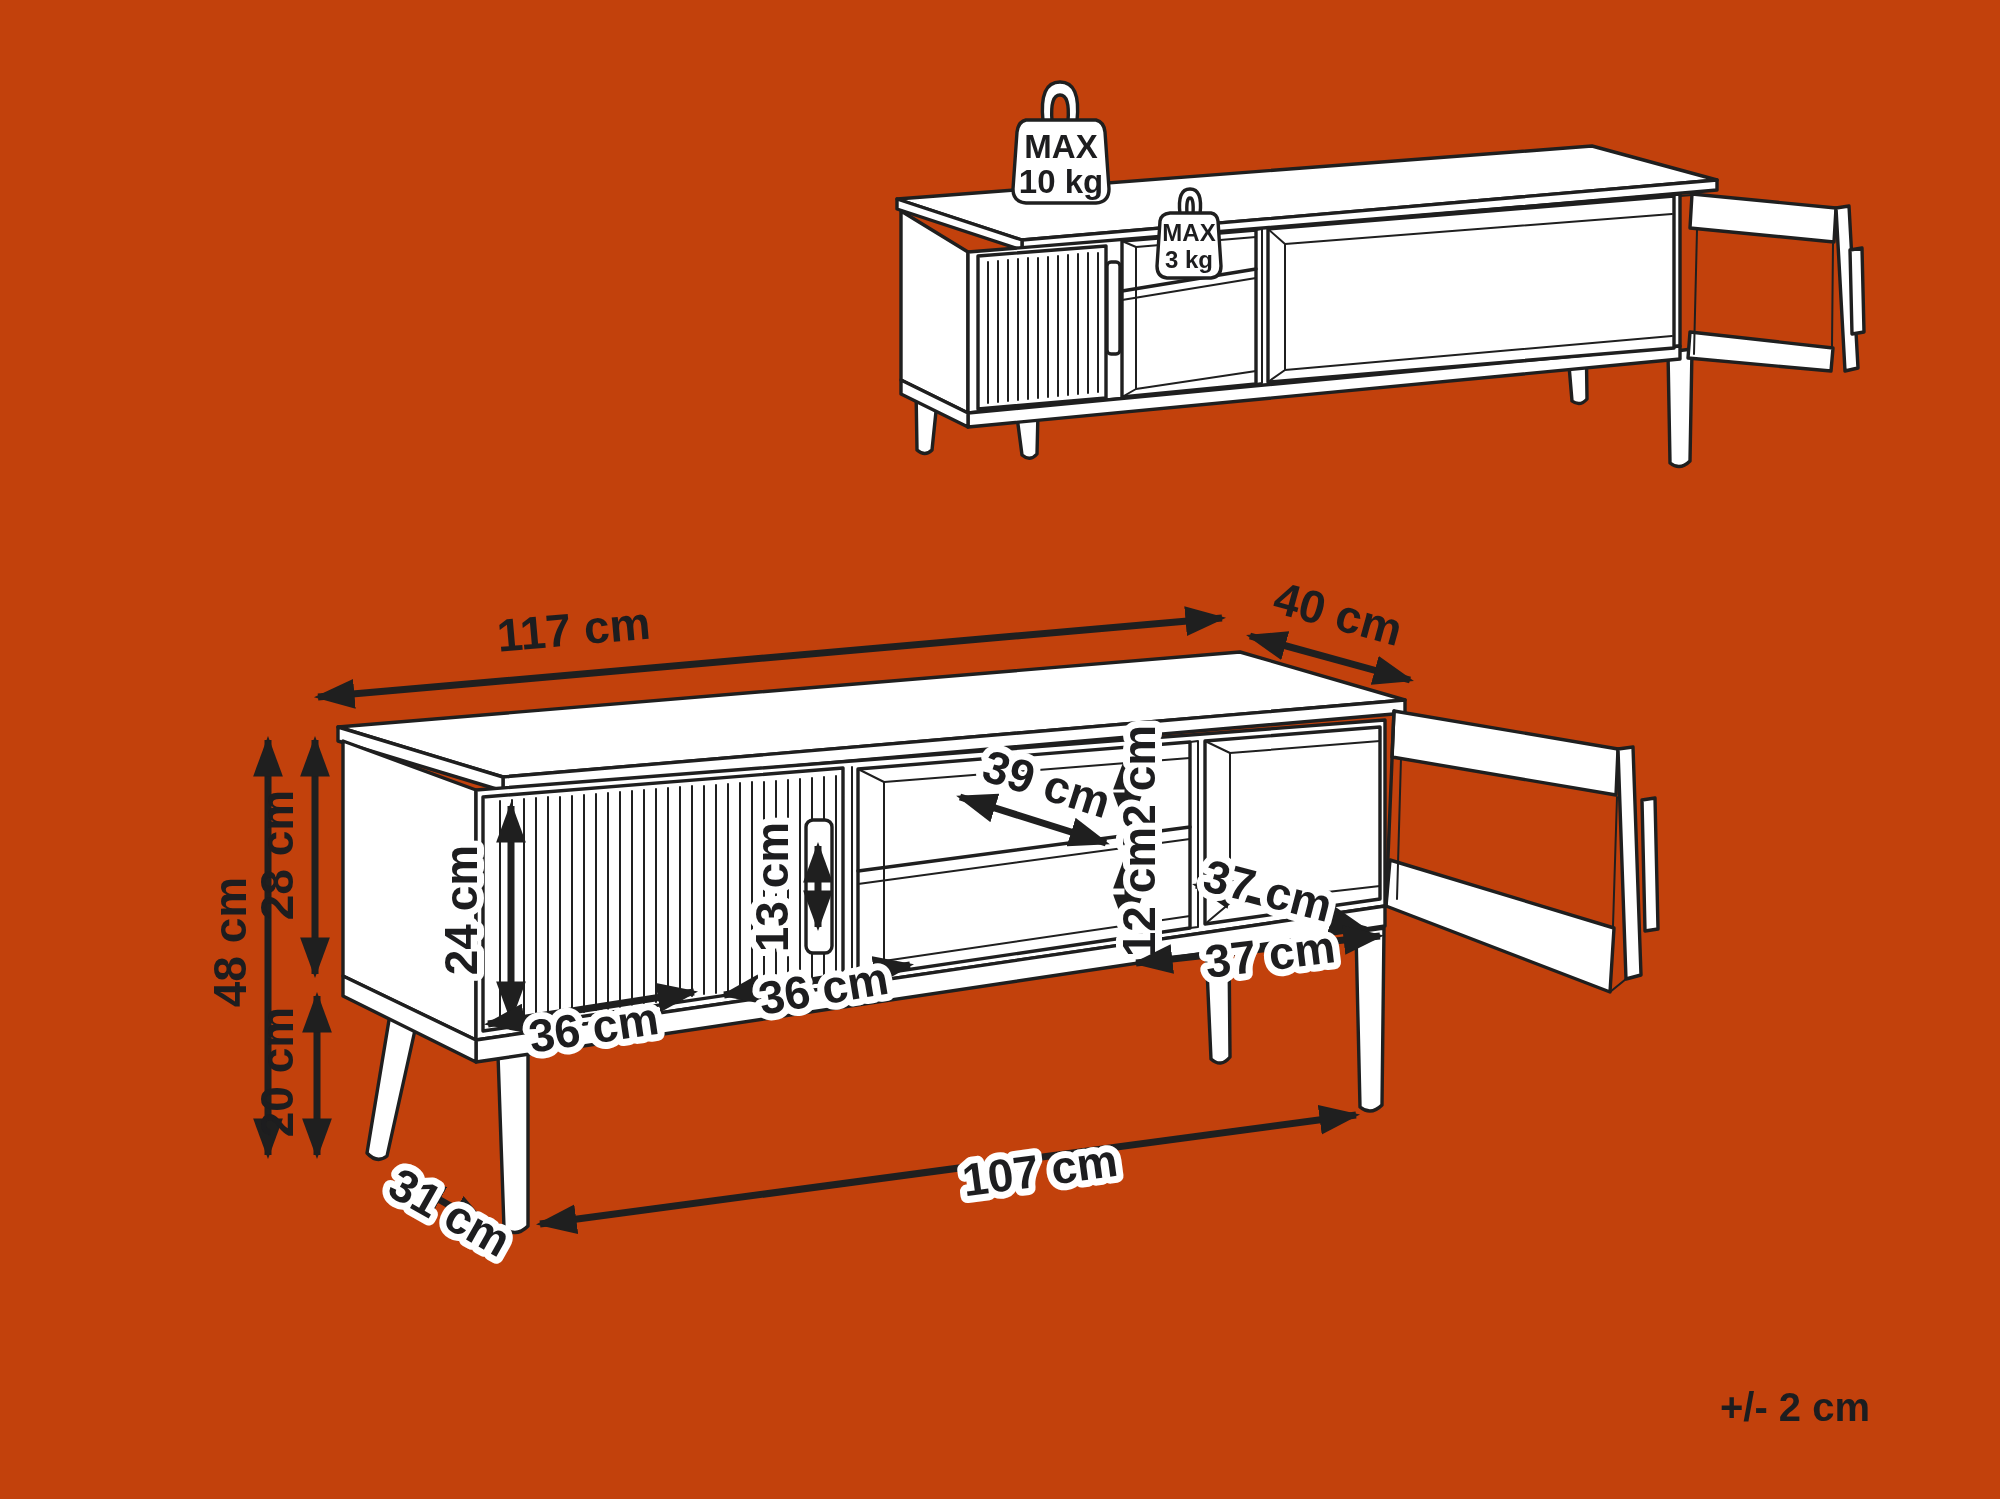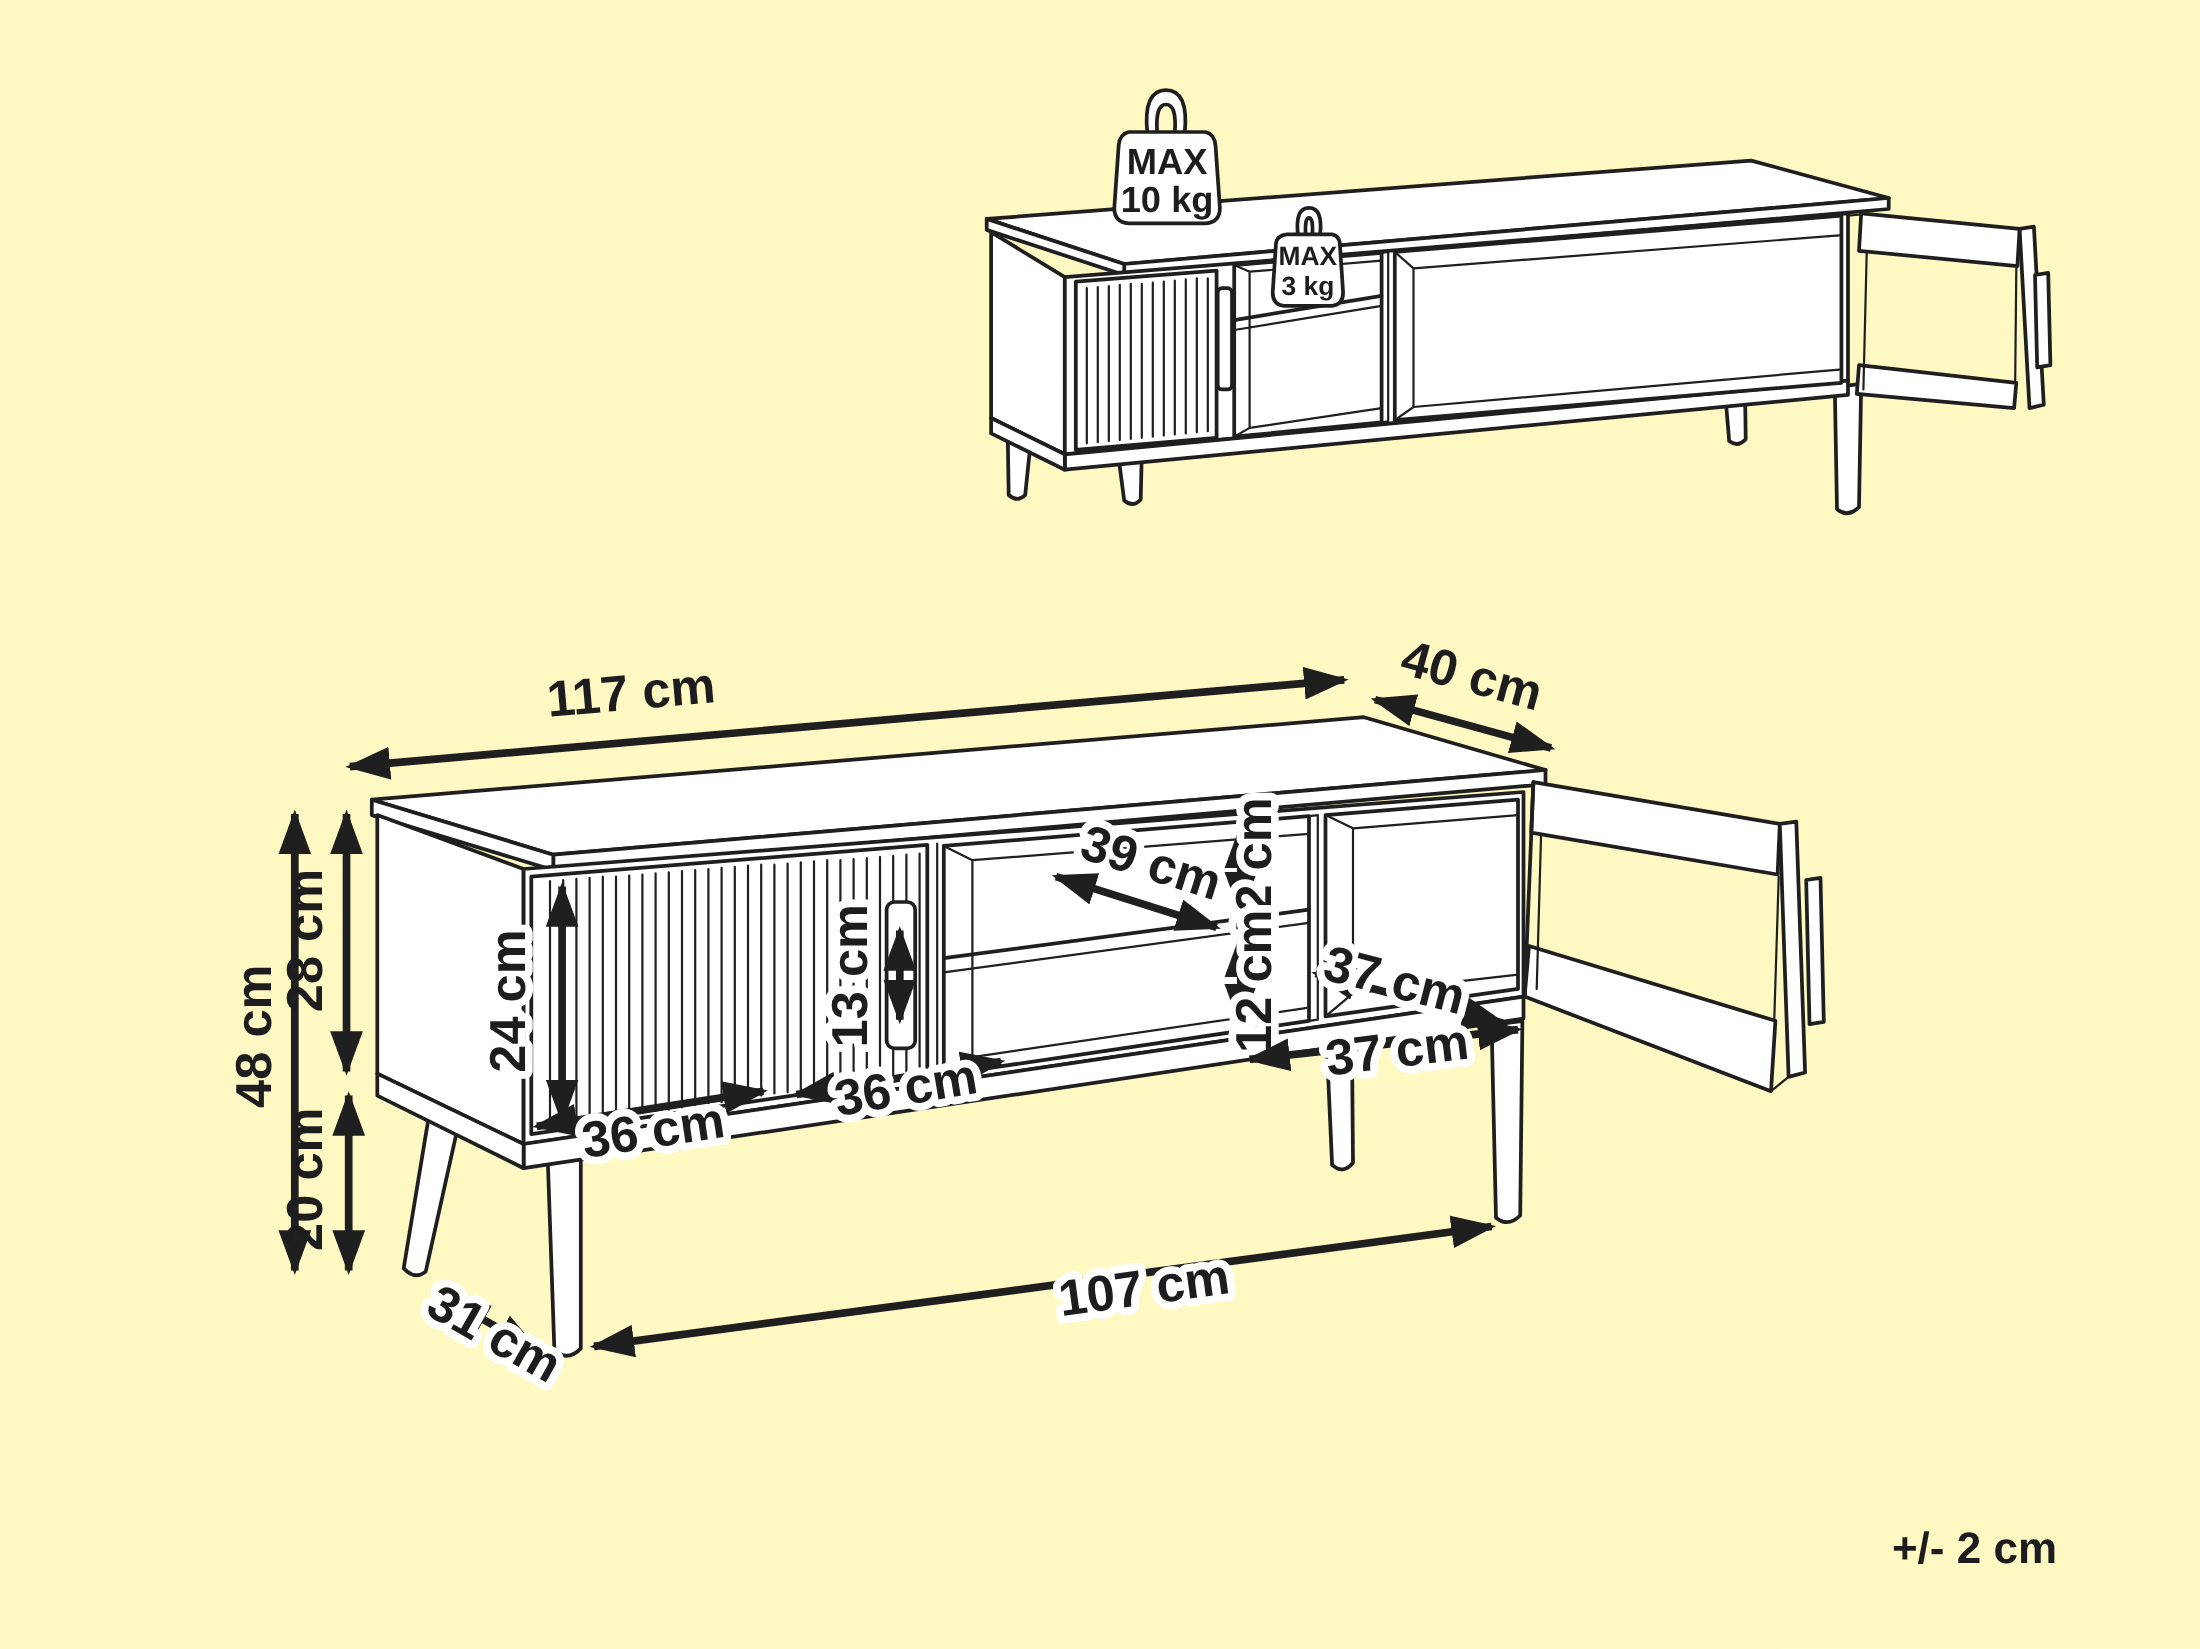--- a/index.html
+++ b/index.html
@@ -1,16 +1,16 @@
 <!DOCTYPE html>
 <html><head>
 <meta charset="utf-8">
 <style>
   html,body { margin:0; padding:0; background:#ffffff; }
-  .stage { position:relative; width:2000px; height:1499px; background:#fef9c3; overflow:hidden; }
+  .stage { position:relative; width:2000px; height:1499px; background:#c2410c; overflow:hidden; }
   svg { display:block; }
   .ln  { fill:none; stroke:#1f1f1f; stroke-width:3.4; stroke-linejoin:round; stroke-linecap:round; }
   .lnf { fill:#ffffff; stroke:#1f1f1f; stroke-width:3.4; stroke-linejoin:round; }
   .ln2 { fill:none; stroke:#1f1f1f; stroke-width:2; stroke-linejoin:round; stroke-linecap:round; }
   .dim { fill:none; stroke:#1f1f1f; stroke-width:7; stroke-linecap:butt;
          marker-start:url(#ah); marker-end:url(#ah); }
   .lbl { font-family:"Liberation Sans", sans-serif; font-weight:700; font-size:46px;
          fill:#1d1d1f; text-anchor:middle; }
   .halo{ paint-order:stroke; stroke:#ffffff; stroke-width:14px; stroke-linejoin:round; }
   .wlbl    { font-family:"Liberation Sans", sans-serif; font-weight:700; font-size:33px; fill:#1d1d1f; text-anchor:middle; }

